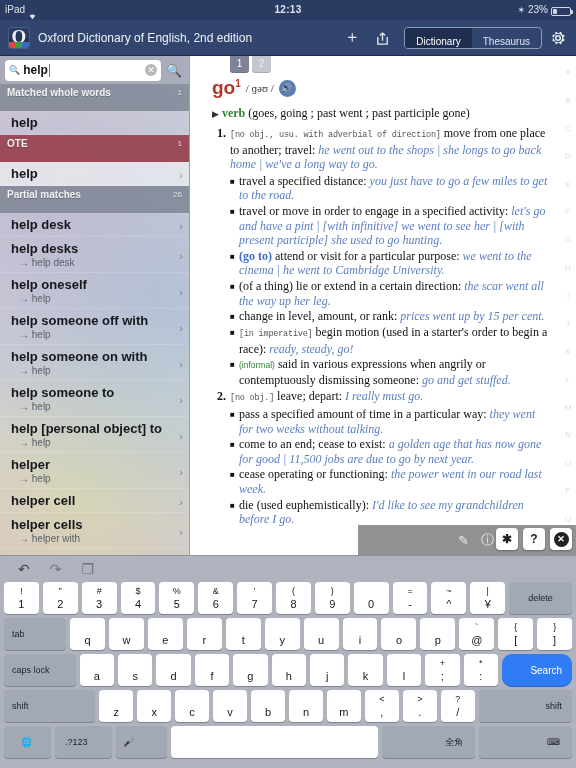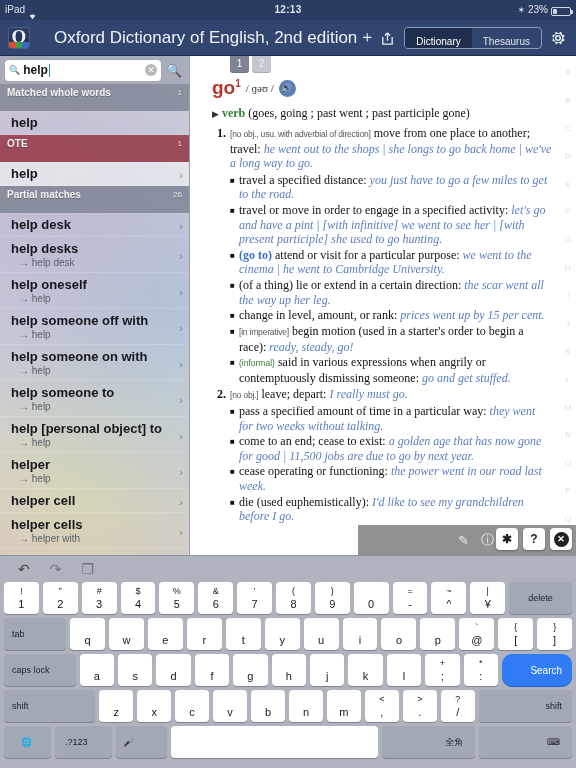--- a/index.html
+++ b/index.html
@@ -39,21 +39,21 @@
   }
   .app-logo::before {
     content: "O"; position: absolute; left: 0; right: 0; top: -2px;
     text-align: center; font-family: "Liberation Serif", serif;
     font-size: 19px; color: #eef1f7; font-weight: bold;
   }
   .app-logo::after {
     content: ""; position: absolute; left: 0; right: 0; bottom: 0; height: 6px;
     background: linear-gradient(90deg,#d94b3a 0 33%,#3a9e4a 33% 66%,#3a6bbf 66% 100%);
   }
-  .app-title { color: #eef1f7; font-size: 17px; margin-left: 24px; white-space: nowrap; }
+  .app-title { color: #eef1f7; font-size: 12px; margin-left: 8px; white-space: nowrap; }
   .nav-spacer { flex: 1; }
   .nav-ico { width: 30px; text-align: center; color: #e7ecf5; font-size: 16px; cursor: pointer; }
   .seg {
     display: flex; height: 22px; border: 1px solid #8e9cbb; border-radius: 4px;
     overflow: hidden; margin: 0 7px; flex: none;
   }
   .seg div {
     padding: 4px 11px; font-size: 10px; line-height: 20px; color: #dfe5f1; cursor: pointer;
   }
   .seg div.on { background: #1f2e4f; color: #fff; }
@@ -145,21 +145,21 @@
   .spk {
     width: 17px; height: 17px; border-radius: 50%; background: #5b7cb5; color: #fff;
     display: flex; align-items: center; justify-content: center; font-size: 9px; cursor: pointer;
   }
   .pos { font-size: 12px; margin-bottom: 5px; }
   .pos .tri { color: #333; font-size: 9px; }
   .pos .v { color: #2f7d32; font-weight: bold; }
   .sense { display: flex; margin-bottom: 2px; font-size: 12px; line-height: 14.6px; }
   .num { font-weight: bold; width: 14px; flex: none; text-align: right; margin-right: 4px; }
   .body { flex: 1; }
-  .gram { font-size: 8.5px; color: #555; font-family: Liberation Sans, sans-serif; letter-spacing: -.2px; }
+  .gram { font-size: 8.5px; color: #555; font-family: Liberation Mono, monospace; letter-spacing: -.2px; }
   .reg { font-size: 8.5px; color: #2f7d32; font-family: "Liberation Sans", sans-serif; }
   .ex { color: #5a7fc0; font-style: italic; }
   .lnk { color: #3a6fc4; font-weight: bold; }
   .sub-sense { display: flex; font-size: 12px; line-height: 14.6px; margin: 1px 0 1px 18px; }
   .sq { flex: none; width: 9px; font-size: 8px; line-height: 15px; color: #111; }
   .sq::before { content: "\25A0"; }
 
   .alpha {
     position: absolute; right: 2px; top: 12px; bottom: 4px; width: 12px;
     display: flex; flex-direction: column; justify-content: space-between; align-items: center;

